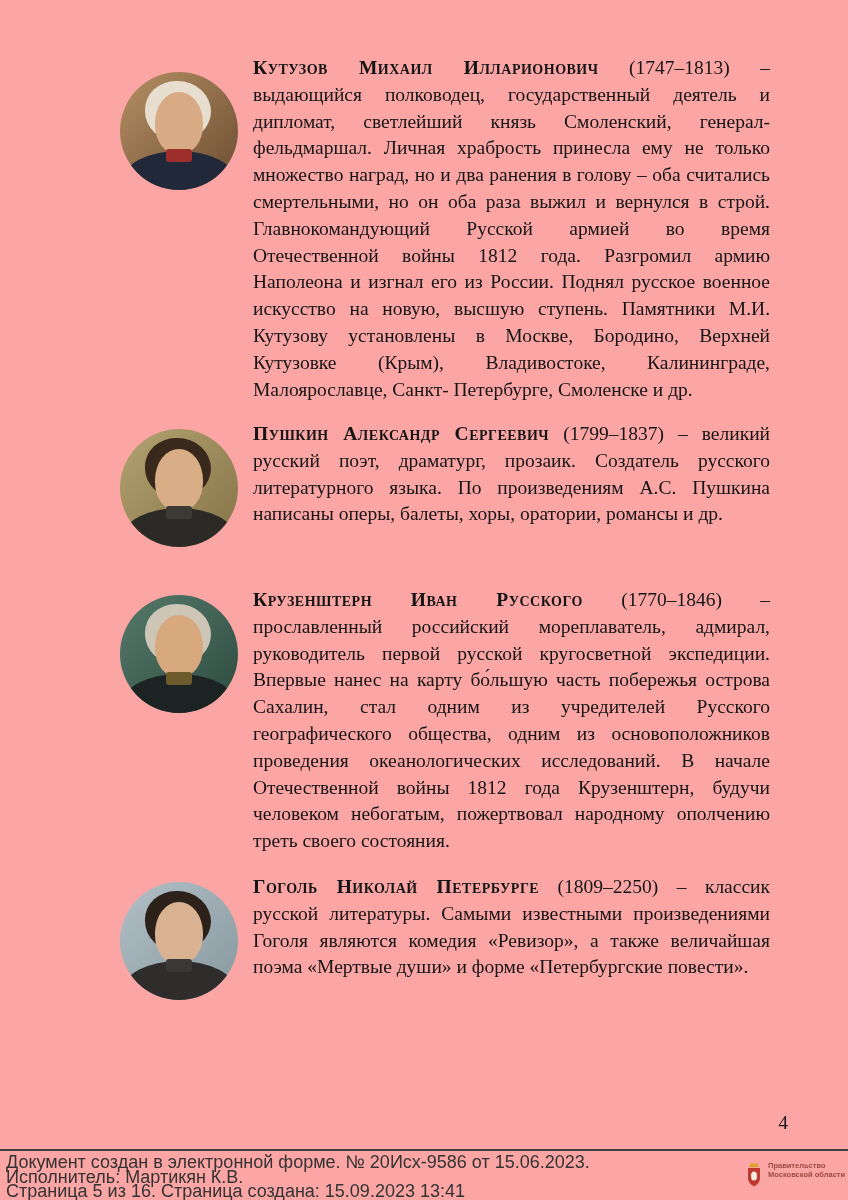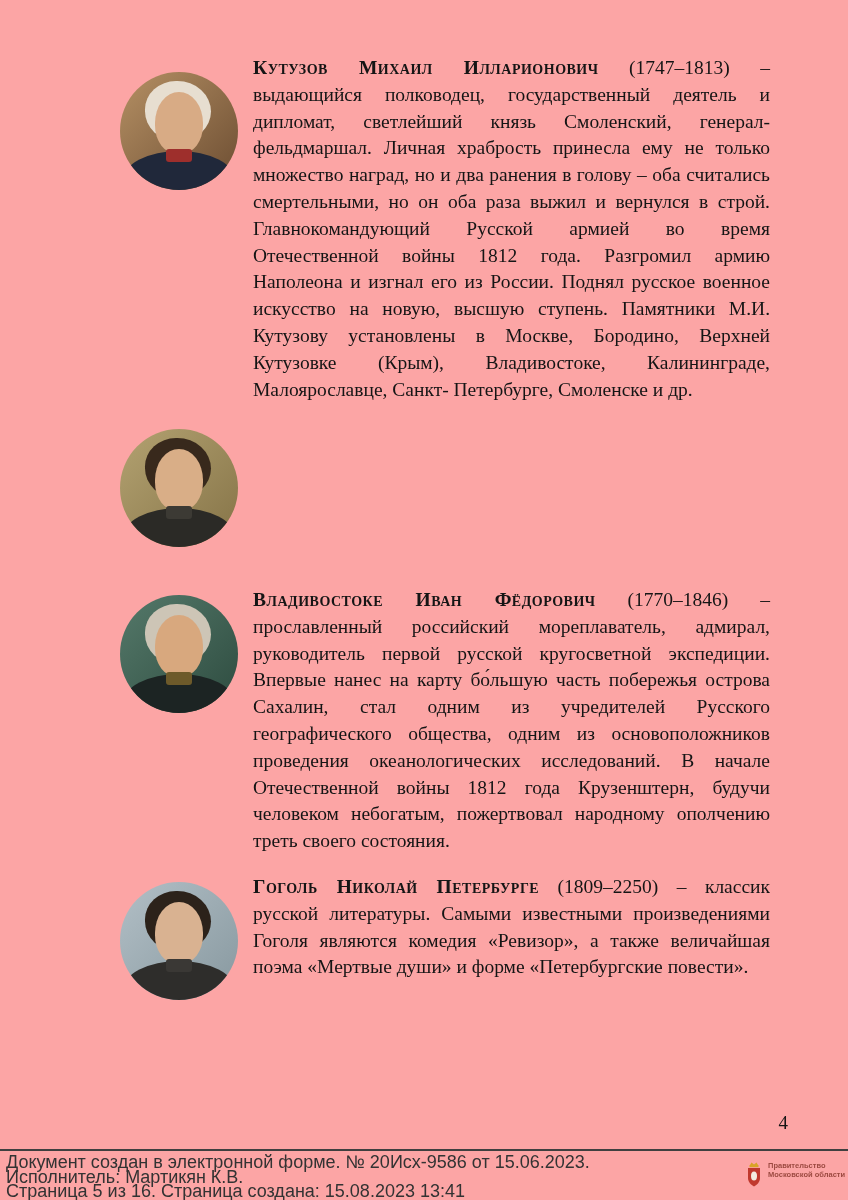--- a/index.html
+++ b/index.html
@@ -91,29 +91,34 @@
     <span class="bio-dates">(1747–1813)</span>
     <span class="bio-body">– выдающийся полководец, государственный деятель и дипломат, светлейший князь Смоленский, генерал-фельдмаршал. Личная храбрость принесла ему не только множество наград, но и два ранения в голову – оба считались смертельными, но он оба раза выжил и вернулся в строй. Главнокомандующий Русской армией во время Отечественной войны 1812 года. Разгромил армию Наполеона и изгнал его из России. Поднял русское военное искусство на новую, высшую ступень. Памятники М.И. Кутузову установлены в Москве, Бородино, Верхней Кутузовке (Крым), Владивостоке, Калининграде, Малоярославце, Санкт- Петербурге, Смоленске и др.</span>
   </p>
 
   <div class="portrait" style="top: 429px; --bg1: #b3a271; --bg2: #857347; --skin: #d9ae87; --hair: #38291c; --coat: #2b2a26; --accent: #3c3a34;">
     <div class="p-hair"></div>
     <div class="p-face"></div>
     <div class="p-coat"></div>
     <div class="p-collar"></div>
   </div>
+  <p class="bio-text" style="top:421px">
+    <span class="bio-name">Пушкин Александр Сергеевич</span>
+    <span class="bio-dates">(1799–1837)</span>
+    <span class="bio-body">– великий русский поэт, драматург, прозаик. Создатель русского литературного языка. По произведениям А.С. Пушкина написаны оперы, балеты, хоры, оратории, романсы и др.</span>
+  </p>
 
   <div class="portrait" style="top: 595px; --bg1: #55796a; --bg2: #2d4b3f; --skin: #d8a87e; --hair: #cdc5b6; --coat: #1c2423; --accent: #6d5a2a;">
     <div class="p-hair"></div>
     <div class="p-face"></div>
     <div class="p-coat"></div>
     <div class="p-collar"></div>
   </div>
   <p class="bio-text" style="top:587px">
-    <span class="bio-name">Владивостоке Иван Фёдорович</span>
+    <span class="bio-name">Крузенштерн Иван Русского</span>
     <span class="bio-dates">(1770–1846)</span>
     <span class="bio-body">– прославленный российский мореплаватель, адмирал, руководитель первой русской кругосветной экспедиции. Впервые нанес на карту бо́льшую часть побережья острова Сахалин, стал одним из учредителей Русского географического общества, одним из основоположников проведения океанологических исследований. В начале Отечественной войны 1812 года Крузенштерн, будучи человеком небогатым, пожертвовал народному ополчению треть своего состояния.</span>
   </p>
 
   <div class="portrait" style="top: 882px; --bg1: #b2bfc6; --bg2: #87989f; --skin: #d9b291; --hair: #2c221a; --coat: #2e2d2b; --accent: #3a3835;">
     <div class="p-hair"></div>
     <div class="p-face"></div>
     <div class="p-coat"></div>
     <div class="p-collar"></div>
   </div>
@@ -121,21 +126,21 @@
     <span class="bio-name">Гоголь Николай Петербурге</span>
     <span class="bio-dates">(1809–2250)</span>
     <span class="bio-body">– классик русской литературы. Самыми известными произведениями Гоголя являются комедия «Ревизор», а также величайшая поэма «Мертвые души» и форме «Петербургские повести».</span>
   </p>
 
   <div class="page-number">4</div>
 
   <div class="footer-rule"></div>
   <div class="footer-text">
     <div>Документ создан в электронной форме. № 20Исх-9586 от 15.06.2023. Исполнитель: Мартикян К.В.</div>
-    <div>Страница 5 из 16. Страница создана: 15.08.2023 13:41</div>
+    <div>Страница 5 из 16. Страница создана: 15.09.2023 13:41</div>
   </div>
 
   <div class="footer-logo" style="--text: #9c4a41; --shield: #c0392e; --crown: #d9a427;">
     <svg class="logo-shield" viewBox="0 0 16 26">
       <path d="M4 4 L5.5 1.5 L8 3.5 L10.5 1.5 L12 4 Z" fill="var(--crown)"></path>
       <rect x="3.5" y="4" width="9" height="2.2" fill="var(--crown)"></rect>
       <path d="M2 7 H14 V17 C14 21 11 24 8 25.5 C5 24 2 21 2 17 Z" fill="var(--shield)"></path>
       <ellipse cx="8" cy="15" rx="3" ry="4.6" fill="#f3ece0"></ellipse>
     </svg>
     <div class="logo-caption">

